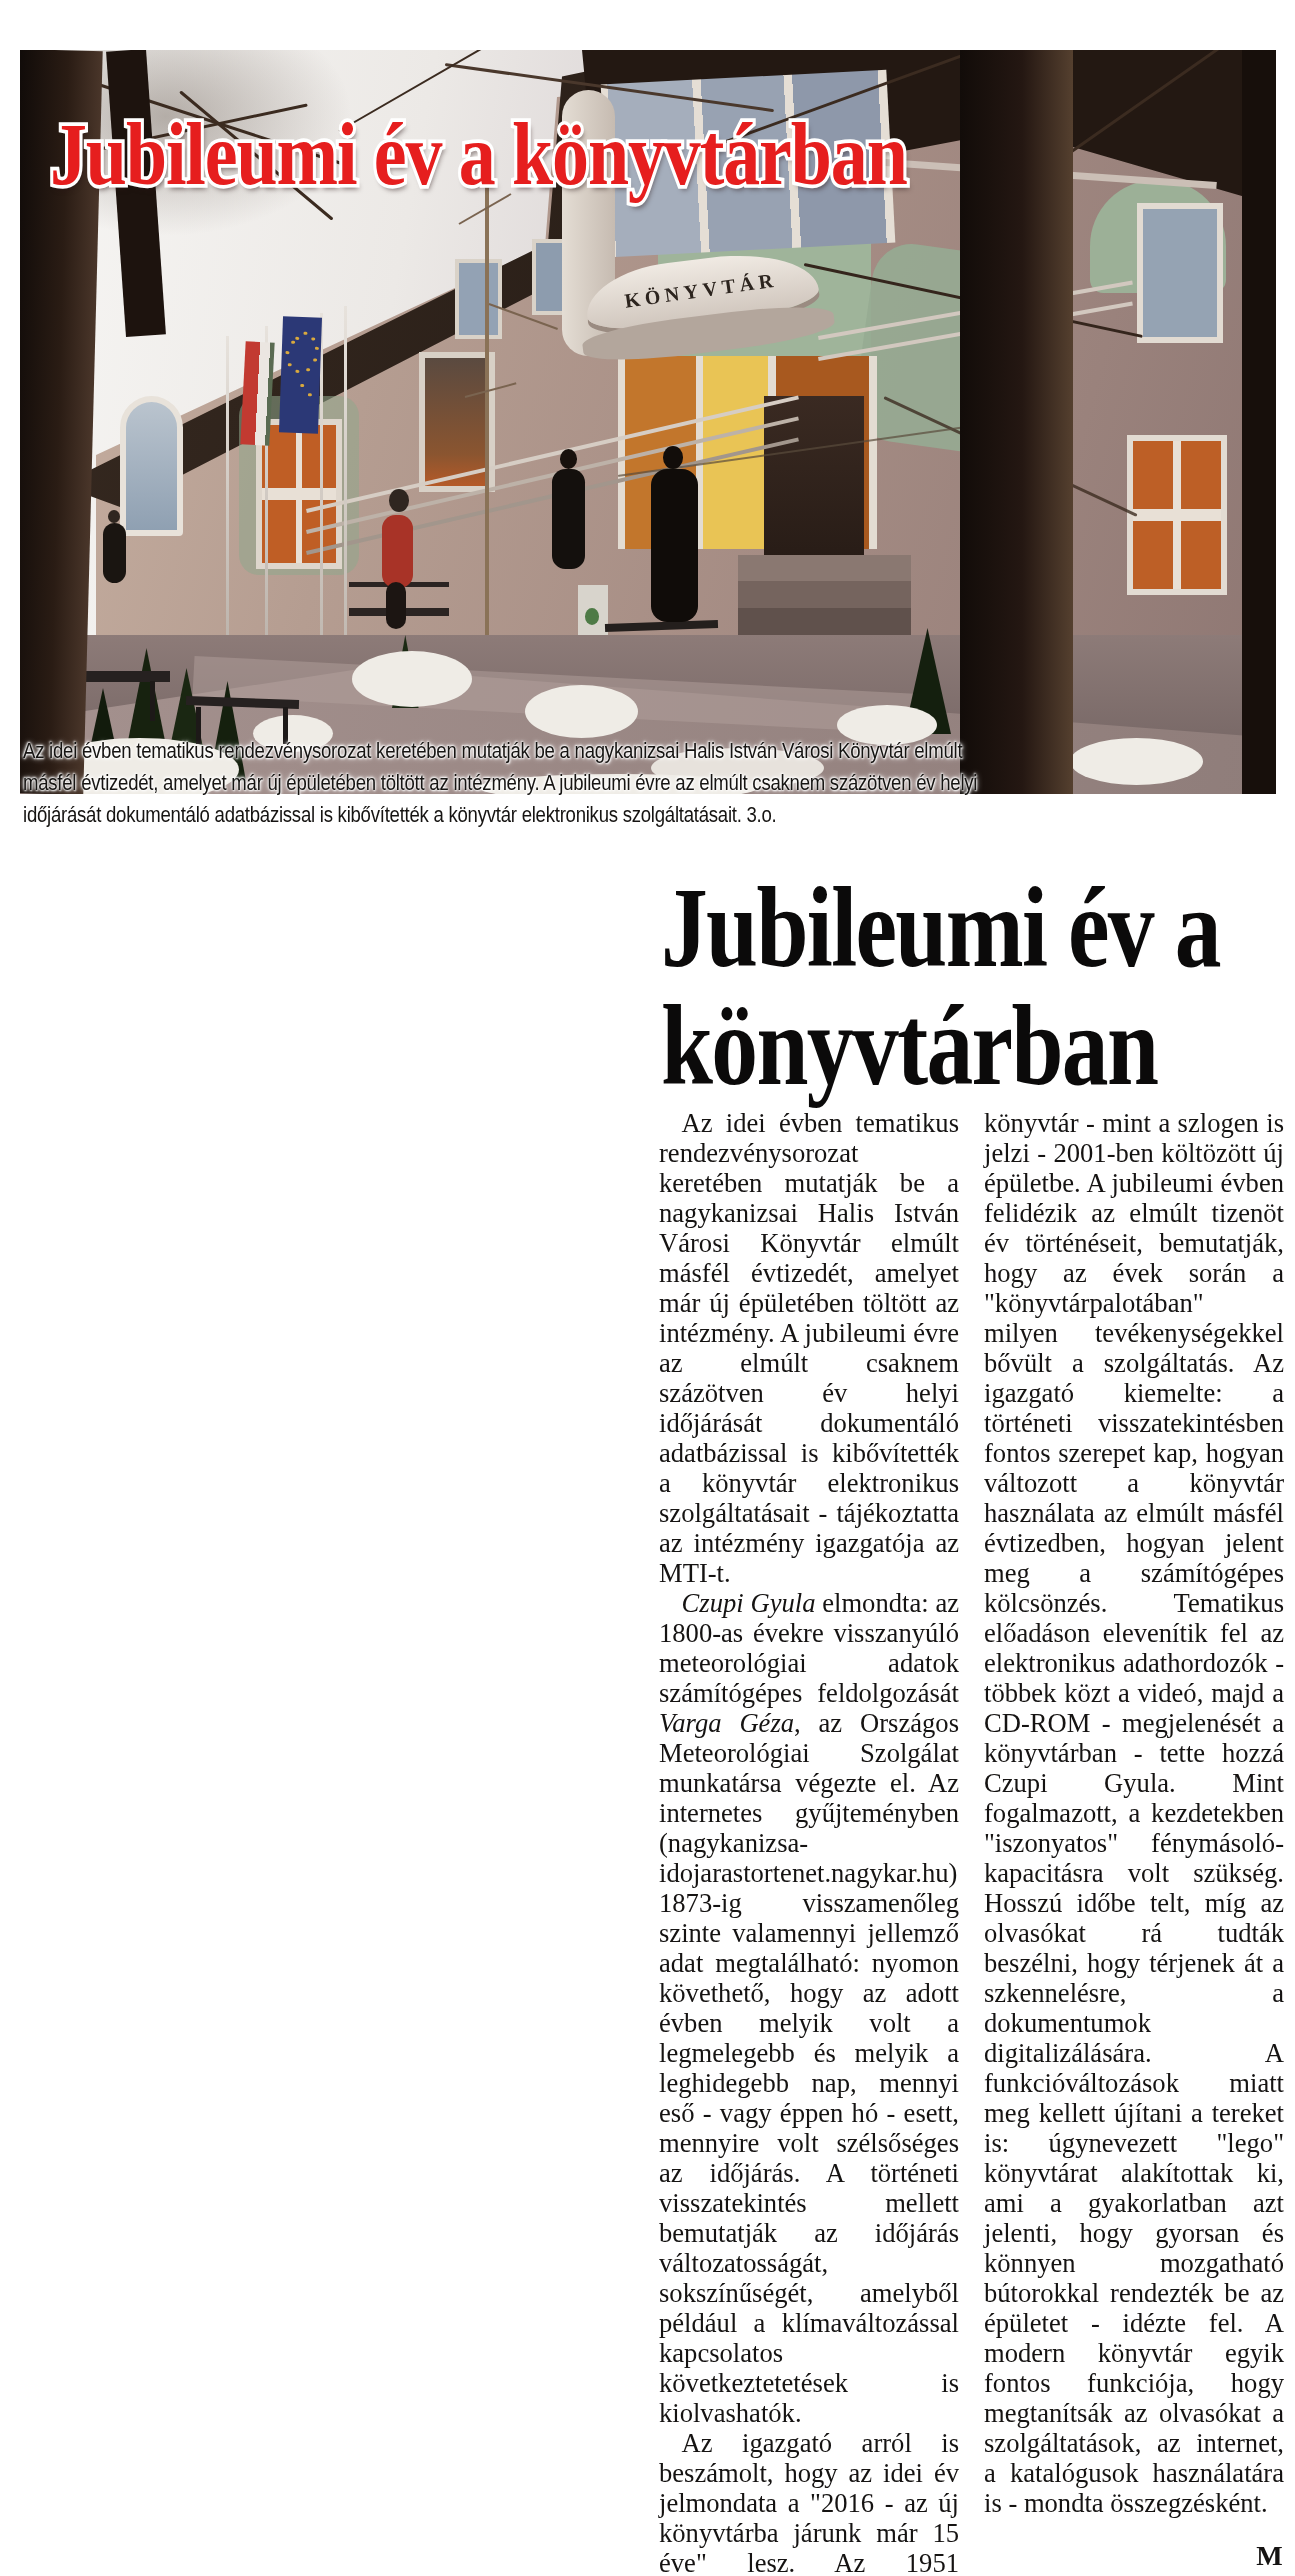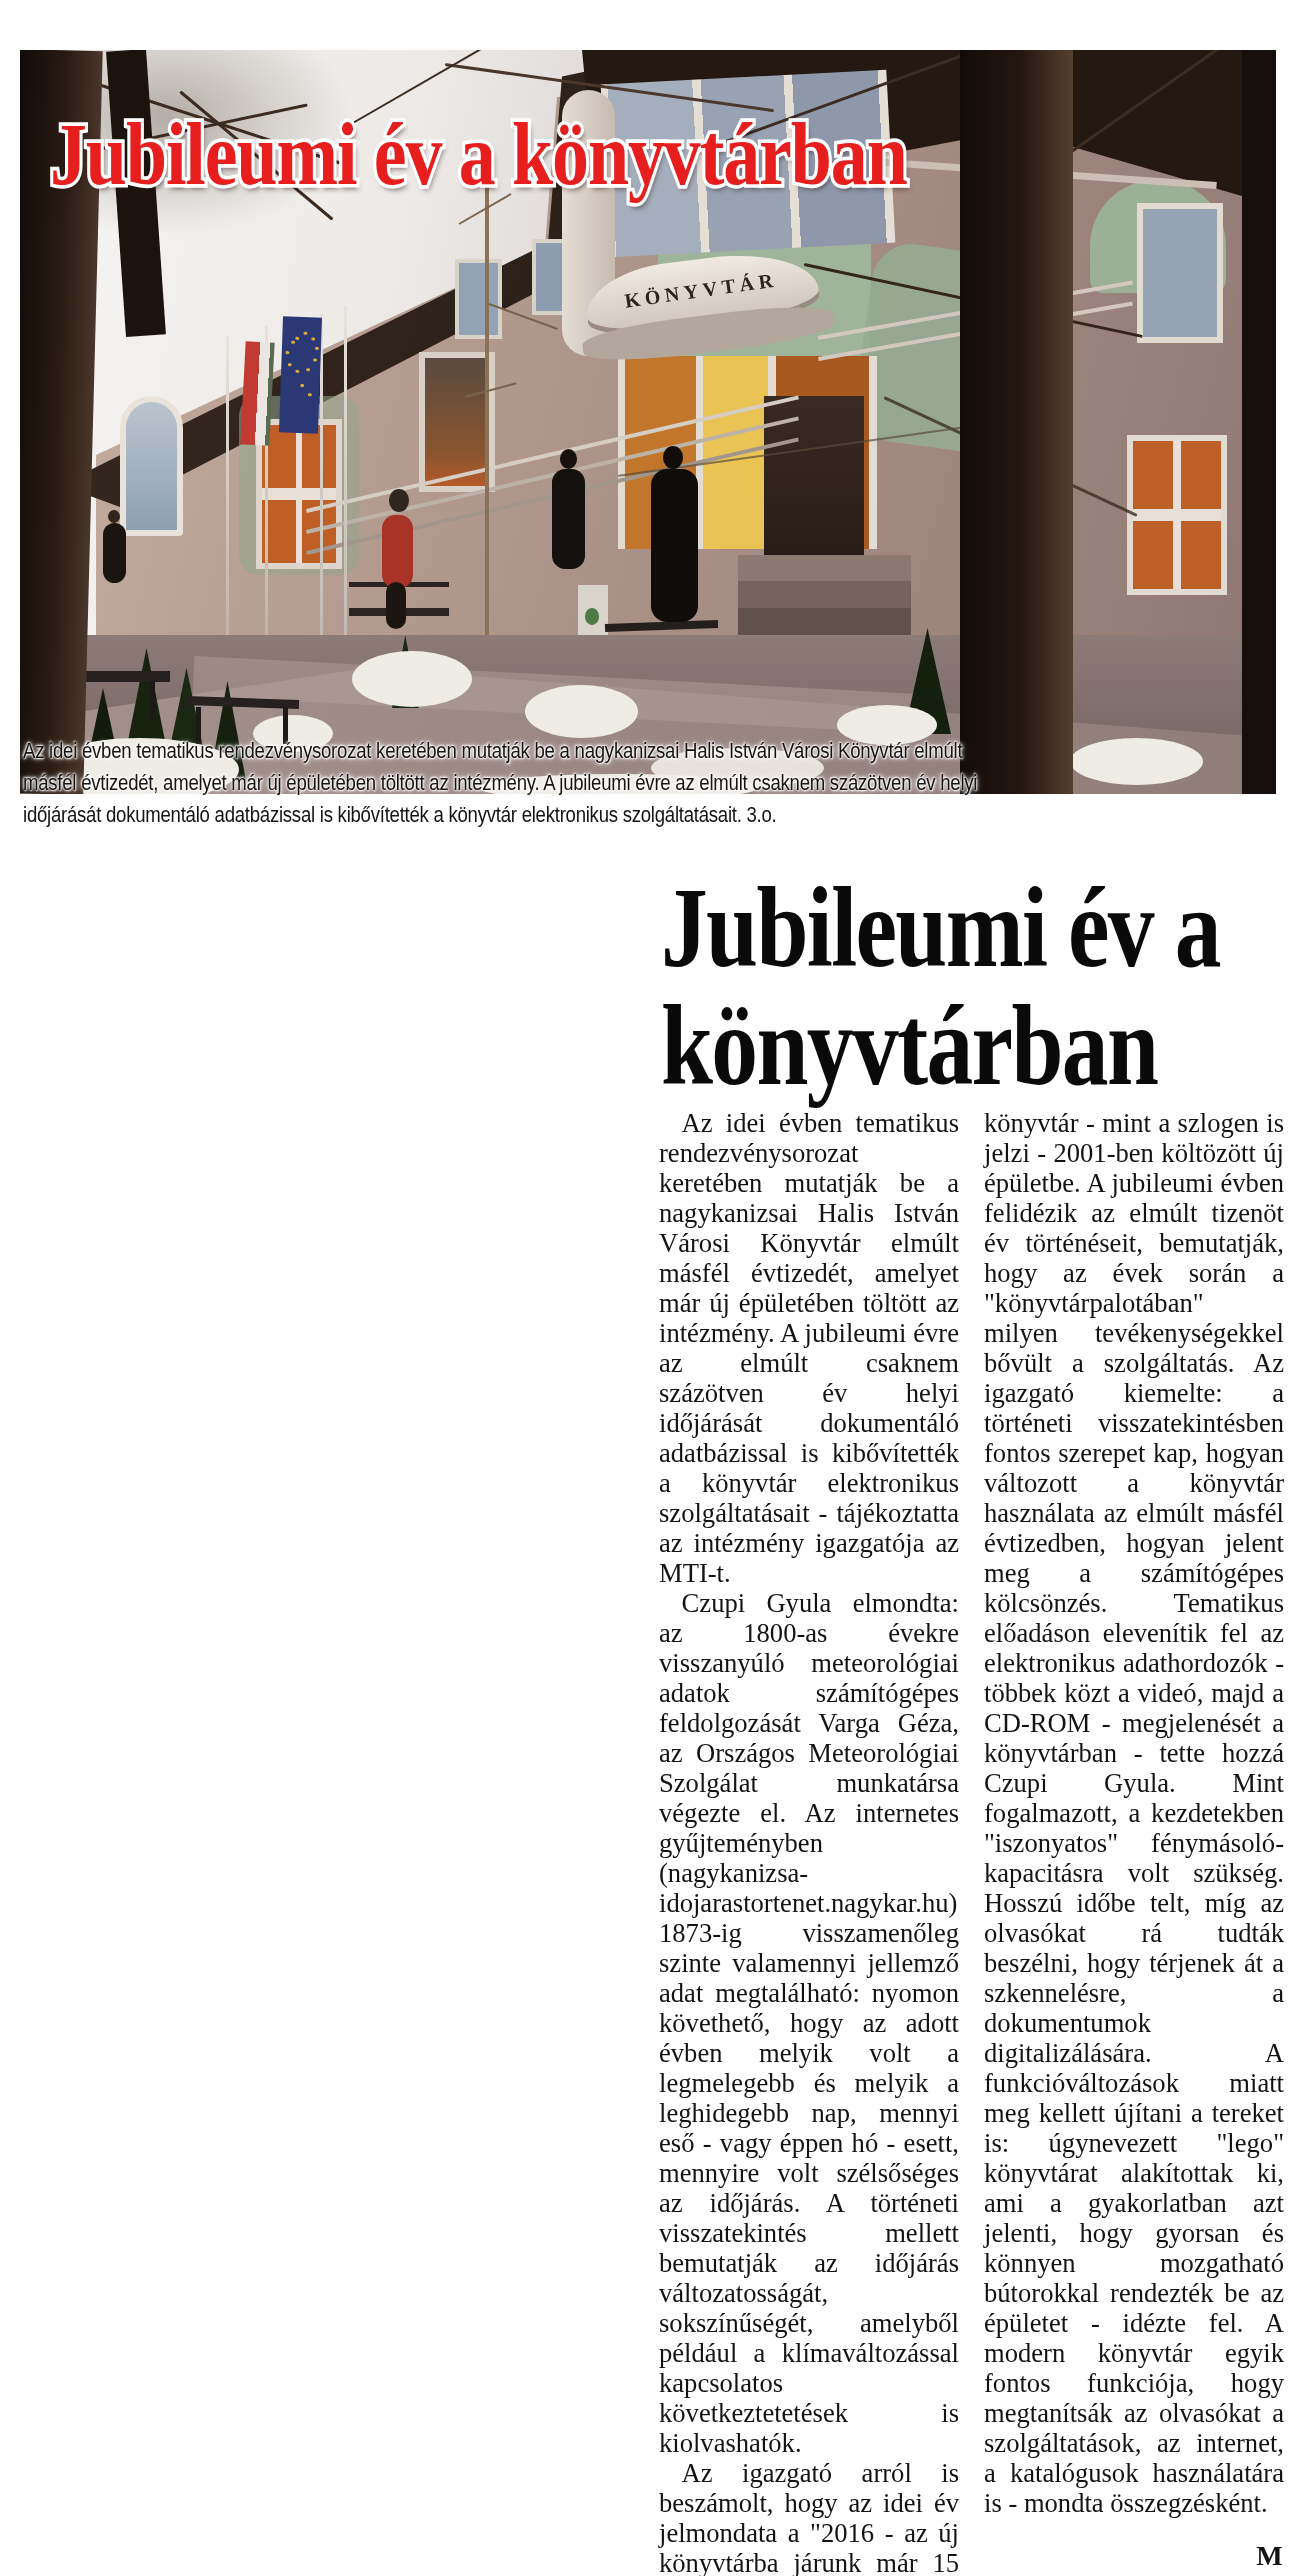--- a/index.html
+++ b/index.html
@@ -143,21 +143,21 @@
   }
   .col{
     position:absolute;top:1108px;width:300px;
     font-size:26.6px;line-height:30px;color:#151312;
     text-align:justify;
   }
   .col-left{left:659px;}
   .col-right{left:984px;}
   .col p{margin:0;text-indent:22.6px;}
   .col-right p{text-indent:0;}
-  .col .it{}
+  .col .it{font-style:italic;}
   .signoff{
     position:absolute;right:1.3px;top:1433px;
     font-weight:bold;font-size:28px;
   }
 </style>
 </head>
 <body>
 
 <div class="photo">
   <div class="wall"></div>

